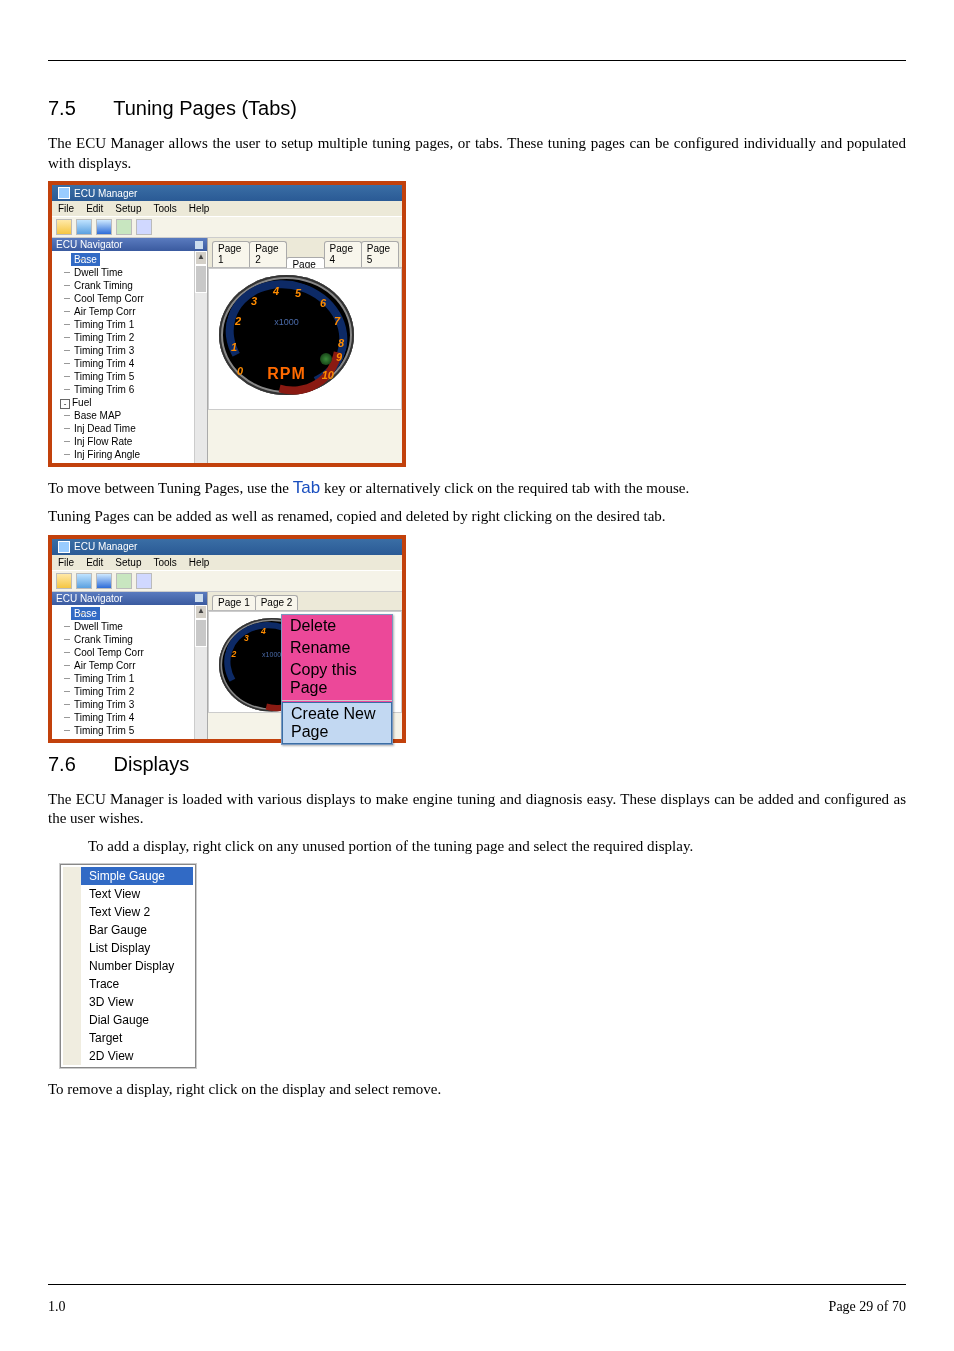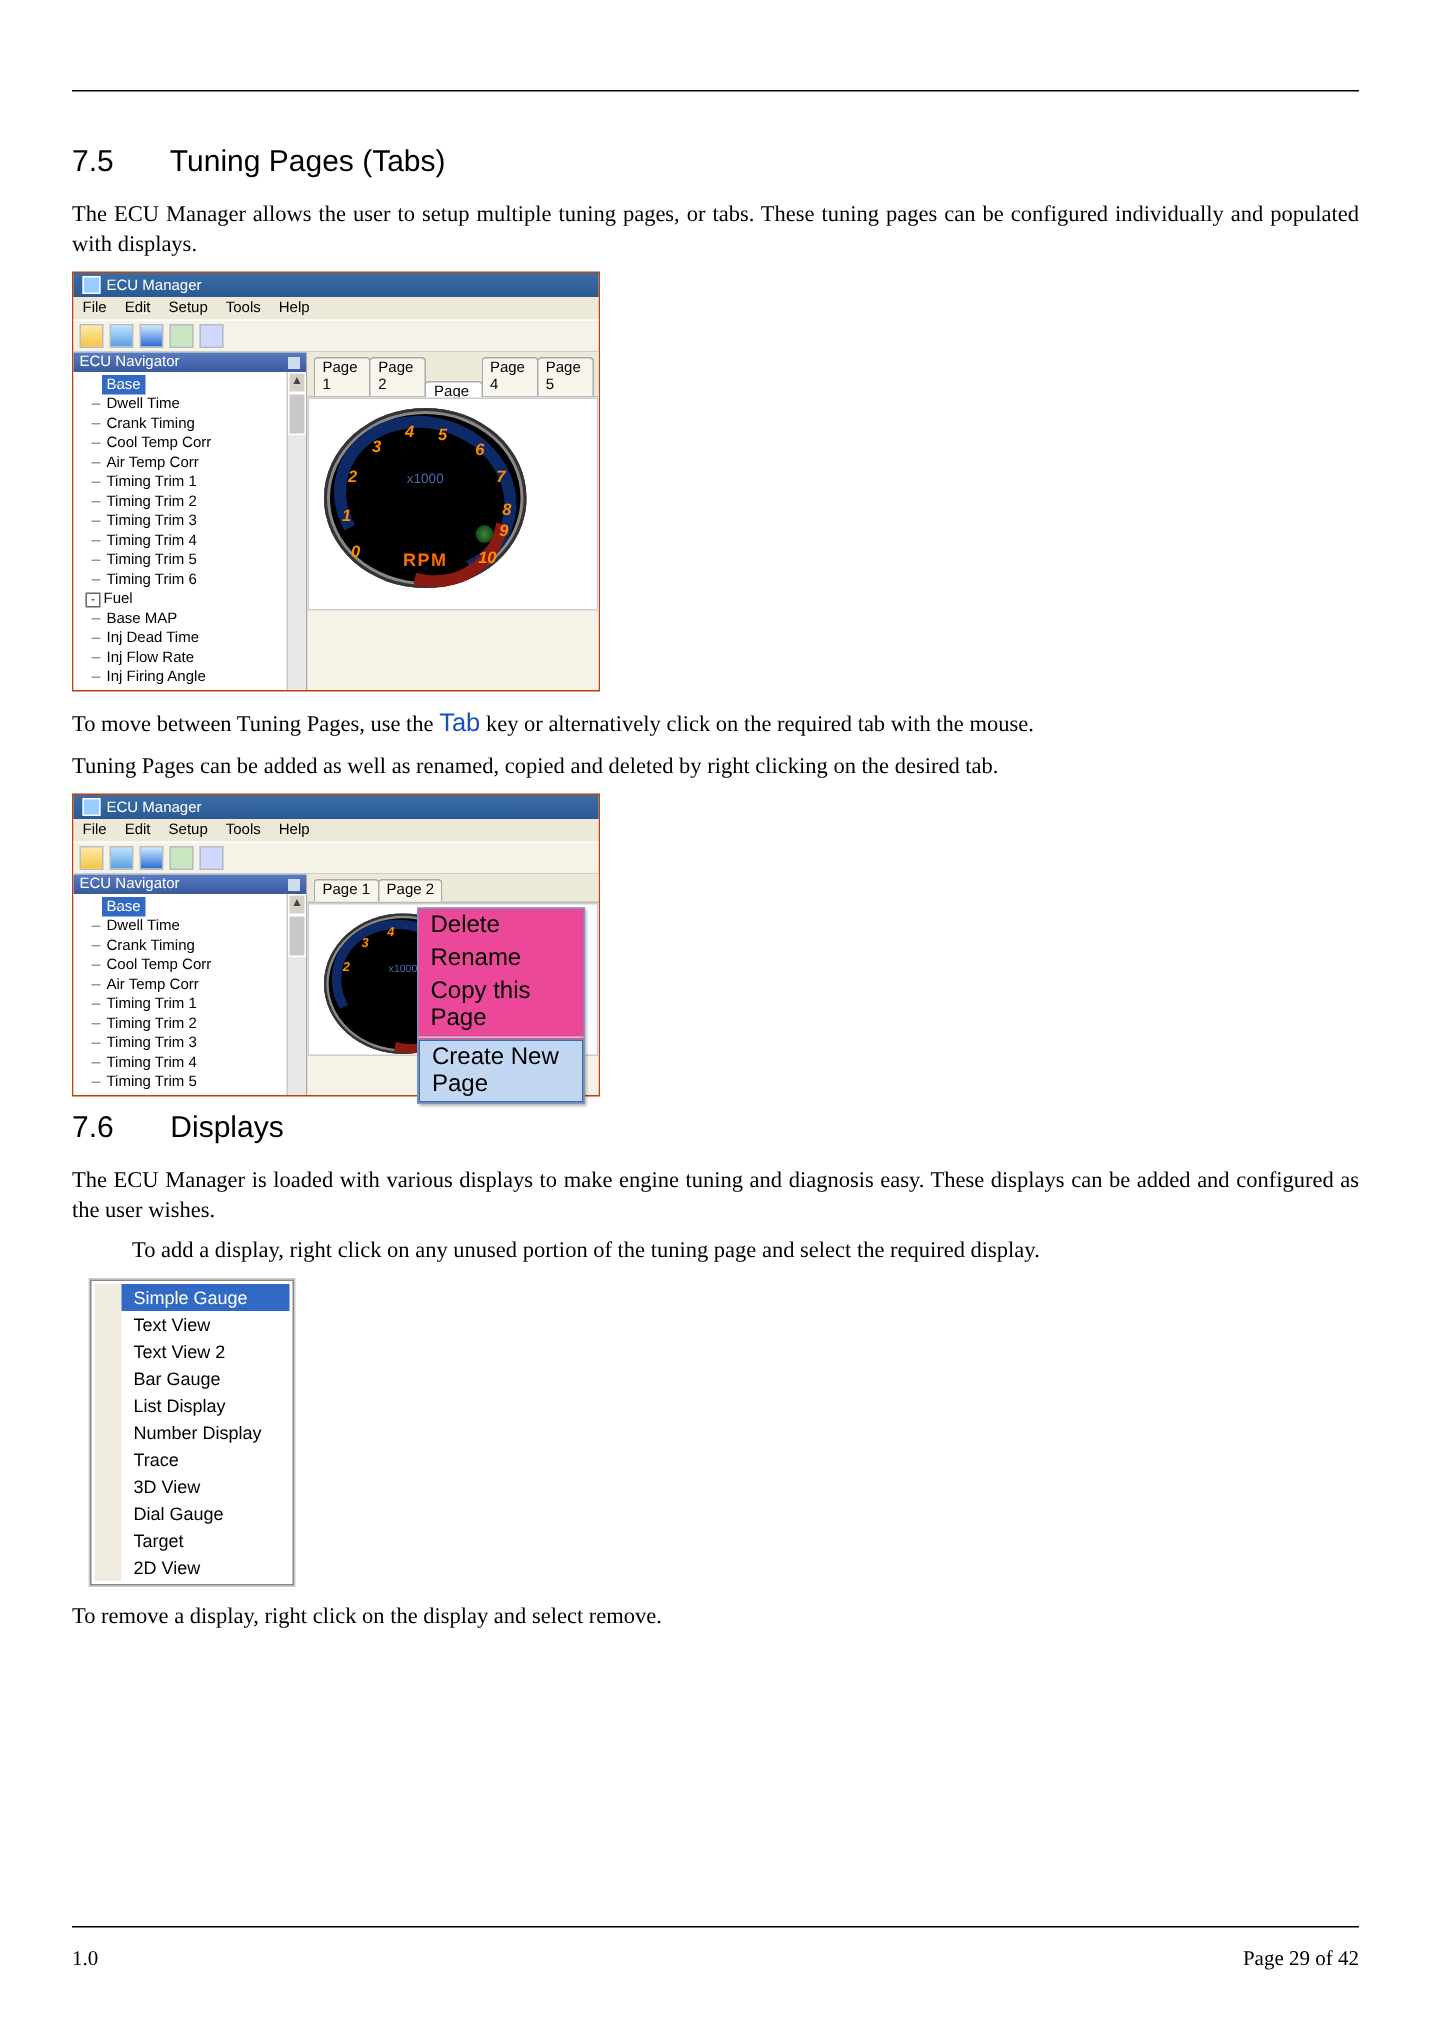--- a/index.html
+++ b/index.html
@@ -40,21 +40,21 @@
     font-size: 15px;
     line-height: 1.3;
     margin: 0 0 8px 0;
     text-align: justify;
   }
   p.body .tab-key { color: #1a4fbf; font-size: 17px; font-family: Arial, sans-serif; }
   p.indent { margin-left: 40px; }
 
   
   .ecu-window {
-    border: 1px solid #c2410c;
+    border: 4px solid #c2410c;
     width: 350px;
     font-family: Tahoma, Arial, sans-serif;
     font-size: 10px;
     background: #ece9d8;
     margin: 4px 0 10px 0;
     box-shadow: 0 0 0 1px #fff inset;
   }
   .ecu-title {
     background: linear-gradient(#3a6ea5, #2a5a95);
     color: #fff;
@@ -120,21 +120,21 @@
   }
   .tabstrip .tab.active{ background:#fff; border-bottom:1px solid #fff; position:relative; top:16px;}
   .gauge-wrap{ padding:6px 0 4px 6px; background:#fff; border:1px solid #ccc; margin:0; height:130px; position:relative;}
   .ecu-window.short .gauge-wrap{height:90px;}
   .gauge {
     width:135px;height:120px;background:radial-gradient(circle at 50% 55%, #000 0 60%, #000 60%);
     border-radius:50%; position:relative; margin-left:4px;
     box-shadow: inset 0 0 0 2px #333, inset 0 0 0 4px #888;
   }
   .gauge .tick{position:absolute;color:#ff8c00;font-weight:bold;font-size:11px;font-style:italic;}
-  .gauge .lbl{position:absolute;color:#ff6a00;font-size:12px;font-weight:bold;left:50%;transform:translateX(-50%);bottom:12px;letter-spacing:1px;}
+  .gauge .lbl{position:absolute;color:#ff6a00;font-size:16px;font-weight:bold;left:50%;transform:translateX(-50%);bottom:12px;letter-spacing:1px;}
   .gauge .unit{position:absolute;color:#4a6aa8;font-size:9px;left:50%;transform:translateX(-50%);top:42px;}
   .gauge .arc{position:absolute;inset:6px;border-radius:50%;border:8px solid transparent;border-top-color:#0d2a66;border-right-color:#0d2a66;border-left-color:#0d2a66;transform:rotate(18deg);}
   .gauge .arc2{position:absolute;inset:6px;border-radius:50%;border:8px solid transparent;border-right-color:#8a1a12;transform:rotate(58deg);}
   .gauge .knob{position:absolute;width:12px;height:12px;background:radial-gradient(#3a8a3a,#0a2a0a);border-radius:50%;right:22px;bottom:30px;}
   .context-menu{
     position:absolute; top:2px; right:8px; background:#ec4899;border:1px solid #7a98bf;
     font-size:16px; width:110px; box-shadow:1px 1px 2px rgba(0,0,0,.3);
   }
   .context-menu .mi{padding:2px 8px;}
   .context-menu .sep{border-top:1px solid #ccc;margin:1px 0;}
@@ -352,15 +352,15 @@
         <li>Target</li>
         <li>2D View</li>
       </ul>
     </div>
   </div>
 
   <p class="body">To remove a display, right click on the display and select remove.</p>
 
   <div class="footer">
     <span>1.0</span>
-    <span>Page 29 of 42</span>
+    <span>Page 29 of 70</span>
   </div>
 </div>
 
 </body></html>

